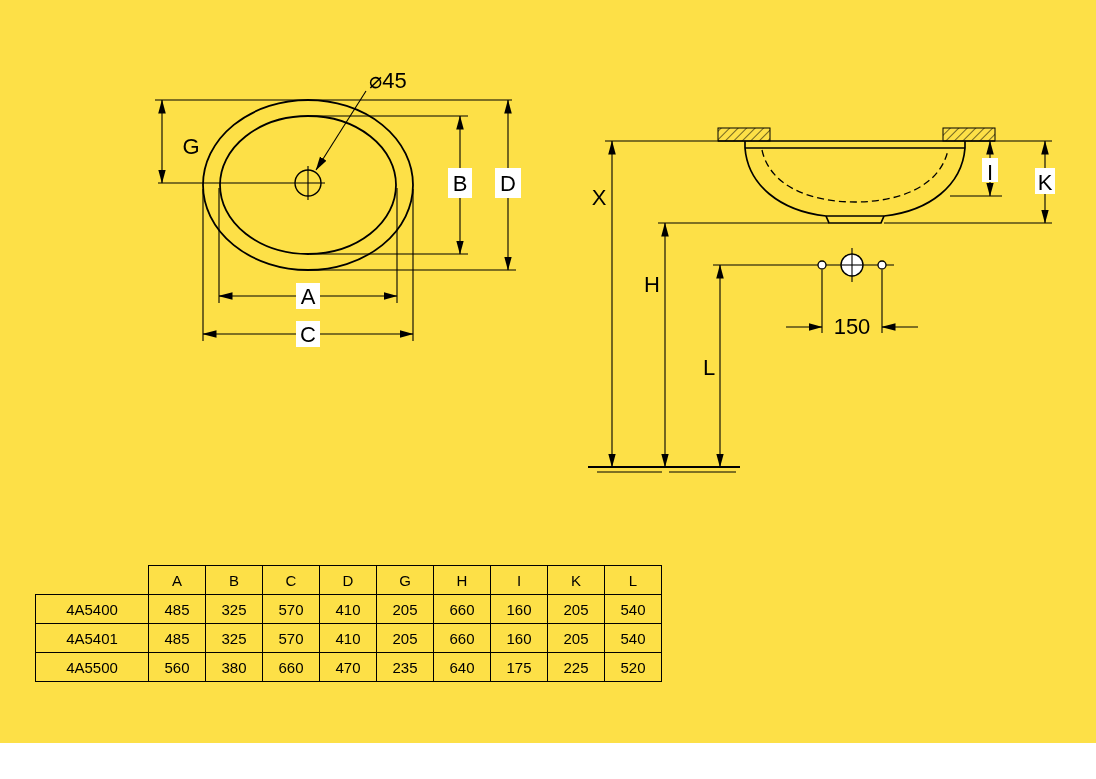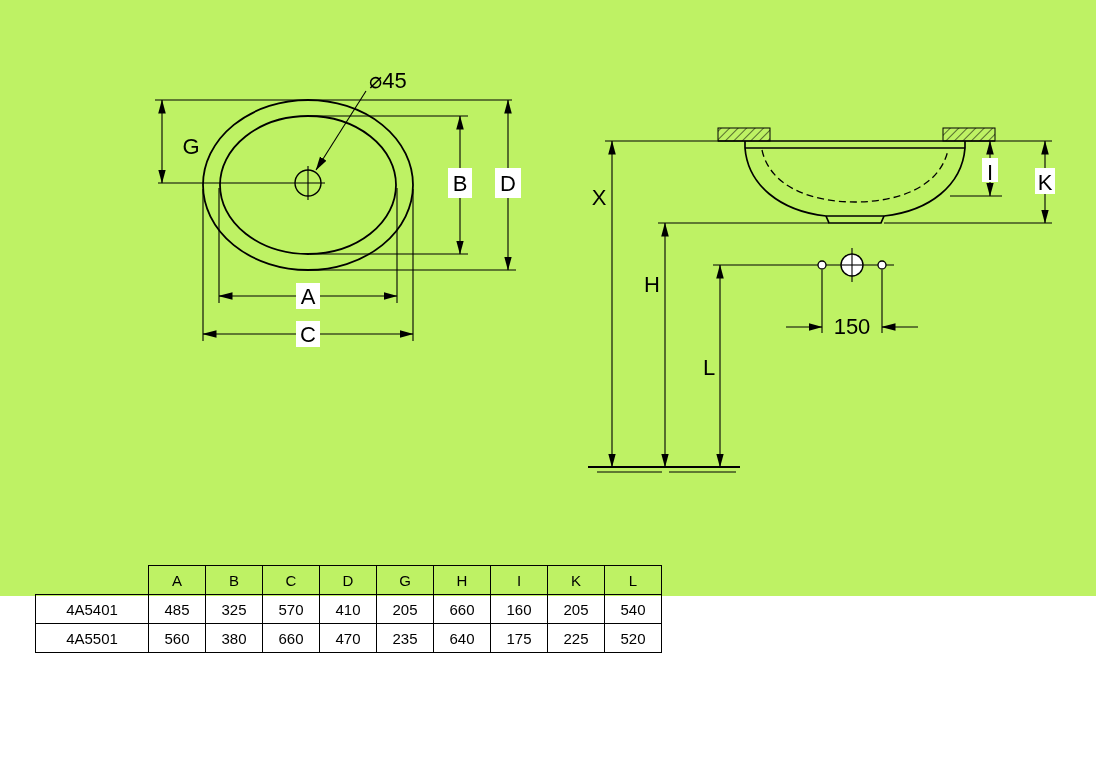--- a/index.html
+++ b/index.html
@@ -1,21 +1,21 @@
 <!DOCTYPE html>
 <html><head>
 <meta charset="utf-8">
 <style>
   * { margin:0; padding:0; box-sizing:border-box; }
   html,body { background:#fff; }
   body {
     width:1096px; height:779px; position:relative; overflow:hidden;
     font-family:"Liberation Sans","DejaVu Sans",sans-serif; color:#000;
   }
-  .page { position:absolute; left:0; top:0; width:1096px; height:596px; background:#bef264; }
+  .page { position:absolute; left:0; top:0; width:1096px; height:743px; background:#fde047; }
   .drawing-svg { position:absolute; left:0; top:0; }
   .drawing-svg text {
     font-family:"Liberation Sans","DejaVu Sans",sans-serif;
     font-size:22px; fill:#000;
   }
   .spec-table-wrap { position:absolute; left:35px; top:565px; }
   table.spec { border-collapse:collapse; font-size:15px; color:#000; table-layout:fixed; }
   table.spec th, table.spec td {
     border:1px solid #000; text-align:center; vertical-align:middle;
     font-weight:400; height:29px; width:57px; padding:0;
@@ -150,33 +150,45 @@
             <th>D</th>
             <th>G</th>
             <th>H</th>
             <th>I</th>
             <th>K</th>
             <th>L</th>
           </tr>
         </thead>
       <tbody>
           <tr>
+            <td class="model">4A5400</td>
+            <td>485</td>
+            <td>325</td>
+            <td>570</td>
+            <td>410</td>
+            <td>205</td>
+            <td>660</td>
+            <td>160</td>
+            <td>205</td>
+            <td>540</td>
+          </tr>
+          <tr>
             <td class="model">4A5401</td>
             <td>485</td>
             <td>325</td>
             <td>570</td>
             <td>410</td>
             <td>205</td>
             <td>660</td>
             <td>160</td>
             <td>205</td>
             <td>540</td>
           </tr>
           <tr>
-            <td class="model">4A5501</td>
+            <td class="model">4A5500</td>
             <td>560</td>
             <td>380</td>
             <td>660</td>
             <td>470</td>
             <td>235</td>
             <td>640</td>
             <td>175</td>
             <td>225</td>
             <td>520</td>
           </tr>

